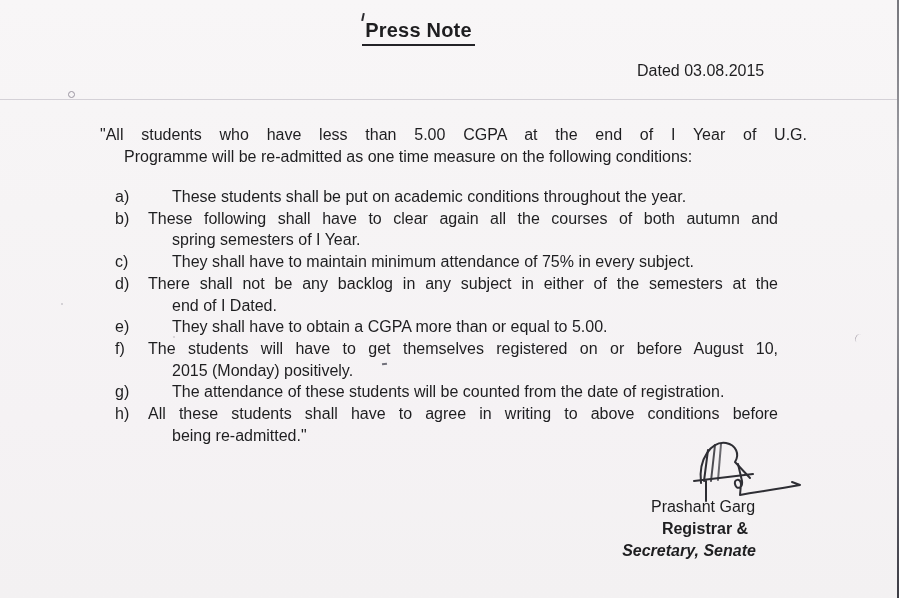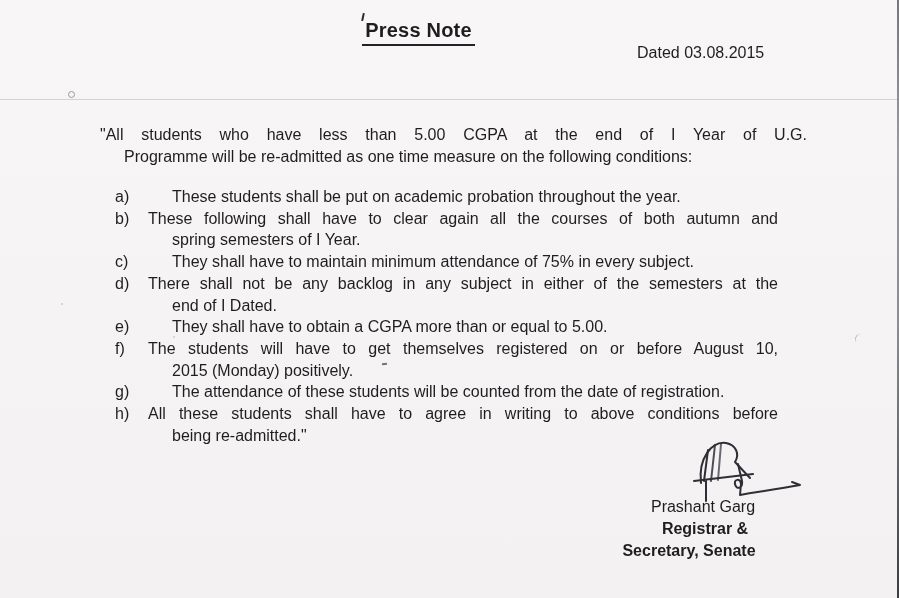--- a/index.html
+++ b/index.html
@@ -33,42 +33,42 @@
   .title {
     position:relative; display:inline-block;
     font-size:20px; font-weight:700; letter-spacing:0.2px;
     border-bottom:2px solid #232327; padding:0 3px 2px 3px;
   }
   .title::before {
     content:""; position:absolute; left:0px; top:-6px; width:2px; height:8px;
     background:#2a2a2e; transform:rotate(12deg);
   }
 
-  .dated { position:absolute; top:44px; left:637px; font-size:16px; }
+  .dated { position:absolute; top:62px; left:637px; font-size:16px; }
 
   
   .intro { position:absolute; top:124px; left:100px; width:707px;
     font-size:16px; line-height:21.6px; }
   .jline { text-align:justify; text-align-last:justify; white-space:nowrap; }
   .nline { white-space:nowrap;margin-left:24px; }
 
   .conditions { position:absolute; top:186px; left:115px; width:665px;
     font-size:16px; line-height:21.7px; }
   .cond-row { display:flex; align-items:flex-start; }
   .cond-label { width:33px; flex:none; }
   .cond-text { width:630px; flex:none; }
 
   
   .sig-svg { position:absolute; left:676px; top:436px; }
   .sig-block { position:absolute; top:496px; left:585px; width:212px;
     text-align:center; font-size:16px; line-height:22px; }
   .sig-name { font-weight:400; transform:translateX(12px); }
   .sig-line { font-weight:700; }
   .sig-line-1 { transform:translateX(14px); }
-  .sig-line-2 { transform:translateX(-2px); }
+  .sig-line-2 { transform:translateX(-2px);font-style:italic; }
   .sig-line-3 { transform:translateX(-20px); }
 </style>
 </head>
 <body>
 
 <div class="page">
 
   <div class="scan-hline"></div>
   <div class="scan-edge-right"></div>
   <div class="speck-ring"></div>
@@ -86,21 +86,21 @@
   <div class="intro">
     <div class="jline">"All students who have less than 5.00 CGPA at the end of I Year of U.G.</div>
     <div class="nline">Programme will be re-admitted as one time measure on the following conditions:</div>
   </div>
 
   <div class="conditions">
 
     <div class="cond-row">
       <span class="cond-label">a)</span>
       <span class="cond-text">
-        <span class="nline" style="display:block">These students shall be put on academic probation throughout the year.</span>
+        <span class="nline" style="display:block">These students shall be put on academic conditions throughout the year.</span>
       </span>
     </div>
 
     <div class="cond-row">
       <span class="cond-label">b)</span>
       <span class="cond-text">
         <span class="jline" style="display:block">These following shall have to clear again all the courses of both autumn and</span>
         <span class="nline" style="display:block">spring semesters of I Year.</span>
       </span>
     </div>

